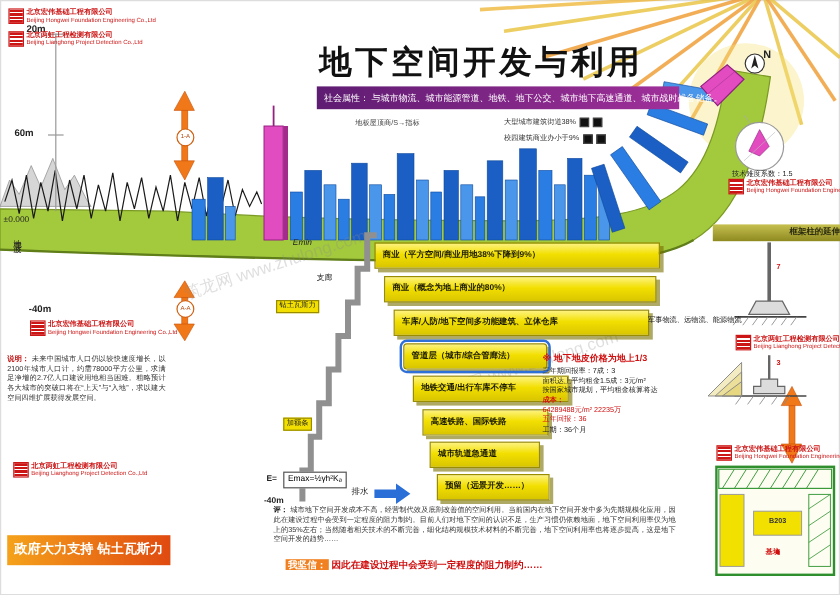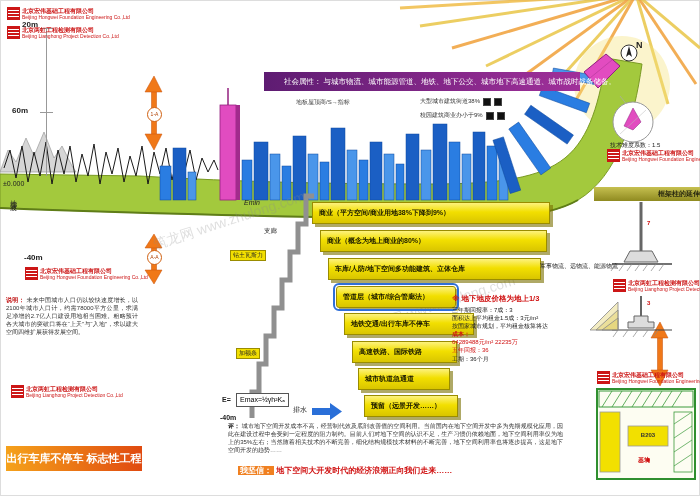--- a/index.html
+++ b/index.html
@@ -1,21 +1,21 @@
 <!DOCTYPE html>
 <html><head>
 <meta charset="utf-8">
 <style>
   html,body{margin:0;padding:0;background:#fff;font-family:"Liberation Sans","DejaVu Sans",sans-serif;}
   .poster{position:relative;width:700px;height:496px;background:#ffffff;overflow:hidden;box-shadow:inset 0 0 0 1px #ddd;}
   .scene{position:absolute;left:0;top:0;z-index:1;}
   .txt{position:absolute;z-index:5;color:#222;}
   
   .title{font-size:27px;font-weight:bold;letter-spacing:3px;color:#111;}
-  .subtitle-bar{background:linear-gradient(90deg,#5e1c72,#a0309a);color:#fff;font-size:7.5px;line-height:19px;padding-left:20px;white-space:nowrap;}
+  .subtitle-bar{background:linear-gradient(90deg,#5e1c72,#a0309a);color:#fff;font-size:7.5px;line-height:19px;padding-left:6px;white-space:nowrap;}
   .legend-row{display:flex;align-items:center;gap:3px;font-size:6px;color:#333;}
   .badge{width:8px;height:8px;background:#111;box-shadow:inset 0 0 0 1px #444;}
   
   .stamp{position:absolute;display:flex;gap:3px;align-items:flex-start;color:#cc1616;z-index:6;}
   .s-icon{width:11px;height:11px;background:repeating-linear-gradient(#cc1616 0 2px,#fff 2px 3px);outline:1px solid #cc1616;flex:none;}
   .s-cn{font-size:6px;font-weight:bold;line-height:1.15;white-space:nowrap;}
   .s-en{font-size:5px;line-height:1.1;white-space:nowrap;transform-origin:left top;}
   
   .ybar{position:absolute;height:20px;background:linear-gradient(#fdf27d,#f2df00 45%,#d9c500);border:1px solid #9a8c00;box-shadow:3px 3px 0 rgba(122,112,0,.6);font-size:7px;font-weight:bold;color:#1a1a00;line-height:20px;padding-left:6px;white-space:nowrap;z-index:4;}
   .ybar.blue-outline{outline:2px solid #2f6fd8;outline-offset:1px;border-radius:3px;}
@@ -235,20 +235,21 @@
       </span>
   </div>
   <div class="stamp" style="left:598px;top:372px;">
     <span class="s-icon"></span>
     <span>
         <div class="s-cn">北京宏伟基础工程有限公司</div>
           <div class="s-en">Beijing Hongwei Foundation Engineering Co.,Ltd</div>
       </span>
   </div>
 
+  <div class="txt title" style="left:266px;top:34px;">地下空间开发与利用</div>
   <div class="txt subtitle-bar" style="left:264px;top:72px;width:296px;height:19px;">社会属性：  与城市物流、城市能源管道、地铁、地下公交、城市地下高速通道、城市战时战备储备。</div>
   <div class="txt" style="left:296px;top:98px;font-size:6px;color:#444;">地板屋顶商/S→指标</div>
   <div class="legend-row txt" style="left:420px;top:97px;">
     <span>大型城市建筑街道38%</span>
     <span class="badge"></span>
     <span class="badge"></span>
   </div>
   <div class="legend-row txt" style="left:420px;top:111px;">
     <span>校园建筑商业办小于9%</span>
     <span class="badge"></span>
@@ -328,19 +329,19 @@
   </div>
 
   <div class="para" style="left:6px;top:296px;width:132px;">
     <b>说明：</b>
     <span>未来中国城市人口仍以较快速度增长，以2100年城市人口计，约需78000平方公里，求满足净增的2.7亿人口建设用地相当困难。粗略预计各大城市的突破口将在“上天”与“入地”，求以建大空间四维扩展获得发展空间。</span>
   </div>
   <div class="para" style="left:228px;top:422px;width:335px;">
     <b style="color:#111;">评：</b>
     <span>城市地下空间开发成本不高，经营制代效及底剖改善值的空间利用。当前国内在地下空间开发中多为先期规模化应用，因此在建设过程中会受到一定程度的阻力制约。目前人们对地下空间的认识不足，生产习惯仍依赖地面，地下空间利用率仅为地上的35%左右；当然随着相关技术的不断完善，细化结构规模技术材料的不断完善，地下空间利用率也将逐步提高，这是地下空间开发的趋势……</span>
   </div>
-  <div class="slogan">出行车库不停车 标志性工程</div>
+  <div class="slogan">政府大力支持 钻土瓦斯力</div>
   <div class="belief" style="left:238px;top:465px;">
     <span class="bt">我坚信：</span>
-    <span class="bb">地下空间大开发时代的经济浪潮正向我们走来……</span>
+    <span class="bb">因此在建设过程中会受到一定程度的阻力制约……</span>
   </div>
 
 </div>
 
 </body></html>

